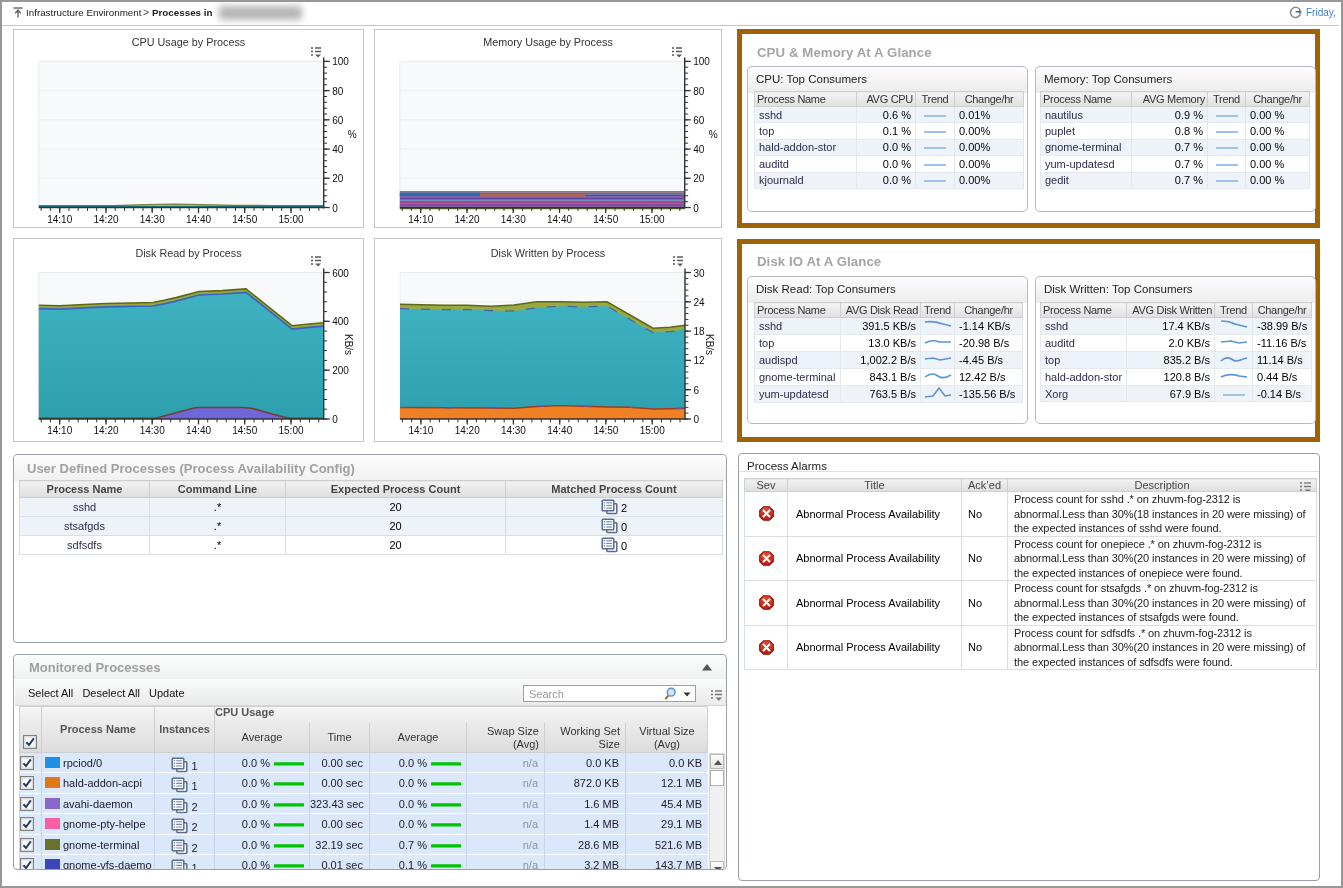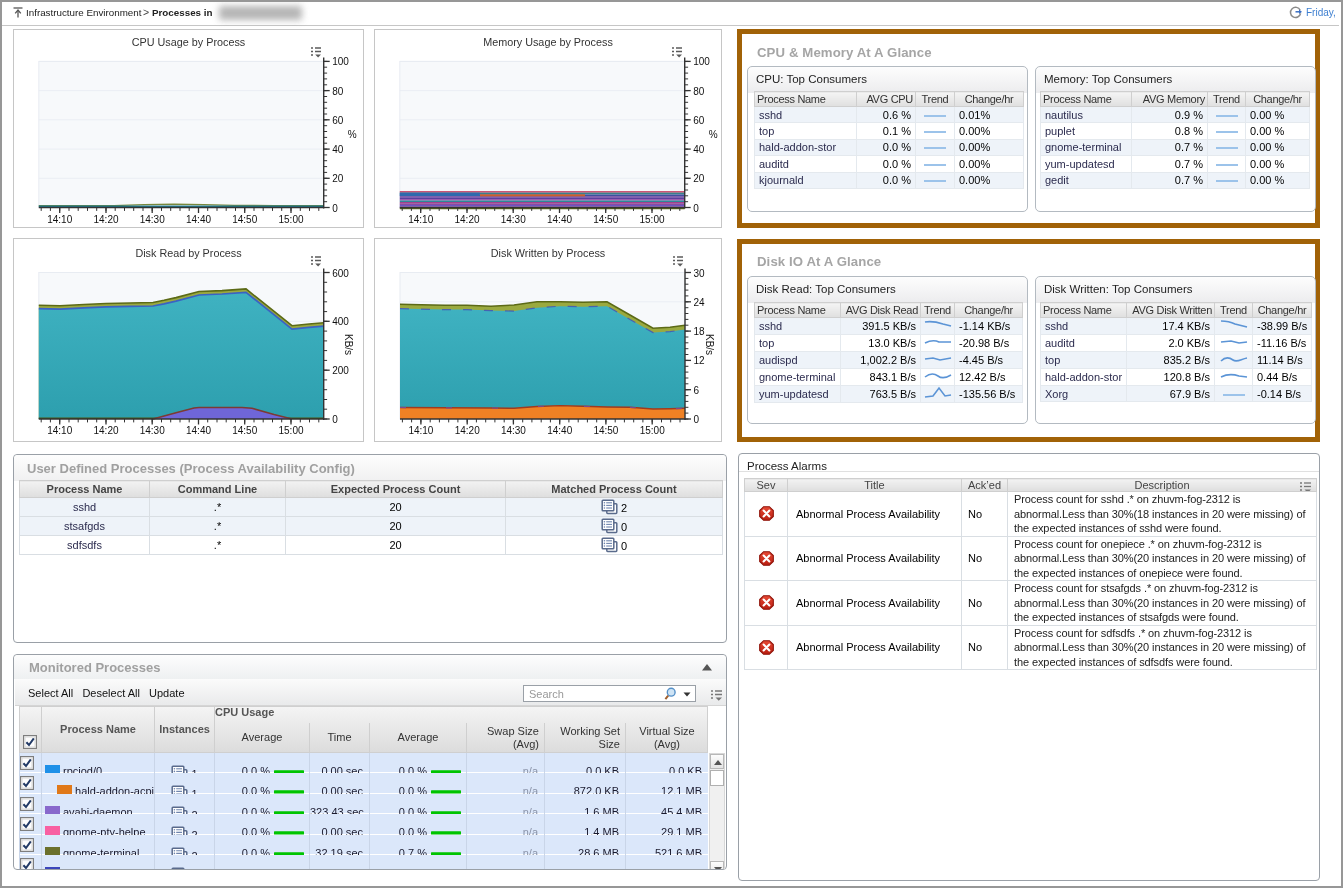--- a/index.html
+++ b/index.html
@@ -33,21 +33,21 @@
 .dtable td.c { text-align:center; }
 .dtable td.name2 { color:#2b2b4e; }
 .dtable th { font-weight:bold; white-space:nowrap; overflow:hidden; }
 #udtable td { height:19px; font-size:11px; }
 #altable th { font-weight:normal; height:13px; }
 #altable td { vertical-align:middle; }
 #altable td.desc { font-size:11px; letter-spacing:-0.1px; color:#222; line-height:14.5px; padding-left:6px; white-space:nowrap; }
 #altable td { font-size:11px; white-space:nowrap; }
 .hcell { position:absolute; font-size:11px; color:#333; text-align:center; overflow:hidden; white-space:nowrap; line-height:13.5px; }
 .mrow { background:#dbe7fa; border-bottom:1px solid #fff; }
-.mcell { position:absolute; font-size:11px; color:#1a1a2e; overflow:hidden; white-space:nowrap; padding-top:12px; border-left:1px solid #c9d5e8; }
+.mcell { position:absolute; font-size:11px; color:#1a1a2e; overflow:hidden; white-space:nowrap; padding-top:4px; border-left:1px solid #c9d5e8; }
 </style>
 </head>
 <body>
 <div id="page">
 <div id="pageborder"></div>
 
 <div class="abs" id="breadcrumb" style="left:0;top:0;width:1339px;height:26px;border-bottom:1px solid #c6c6c6;background:#fff;">
   <svg class="abs" style="left:13px;top:7px;" width="10" height="11" viewBox="0 0 10 11">
     <path d="M0.5 1 H9.5" stroke="#555" stroke-width="1.3" fill="none"></path>
     <path d="M5 10.5 V4" stroke="#555" stroke-width="1.3" fill="none"></path>
@@ -989,21 +989,21 @@
         </svg></div>
       <div class="mcell" style="left:452px;top:98.0px;width:78px;height:20.4px;text-align:right;padding-right:6px;"><span style="color:#8a93a8;">n/a</span></div>
       <div class="mcell" style="left:530px;top:98.0px;width:81px;height:20.4px;text-align:right;padding-right:6px;">0.0 KB</div>
       <div class="mcell" style="left:611px;top:98.0px;width:83px;height:20.4px;text-align:right;padding-right:6px;">0.0 KB</div>
       <div class="abs mrow" style="left:5px;top:118.4px;width:689px;height:20.4px;"></div>
       <div class="mcell" style="left:5px;top:118.4px;width:22px;height:20.4px;justify-content:center;padding-top:3px;"><svg width="14" height="14" viewBox="0 0 14 14">
           <rect x="0.5" y="0.5" width="13" height="13" fill="#fdfdfd" stroke="#7e7e7e" stroke-width="1.4"></rect>
           <rect x="2" y="2" width="10" height="10" fill="none" stroke="#d8d8d8"></rect>
           <path d="M3.4 7.2 L6 10 L10.8 3.4" fill="none" stroke="#223a66" stroke-width="2"></path>
         </svg></div>
-      <div class="mcell" style="left:27px;top:118.4px;width:113px;height:20.4px;text-align:right;"><span style="display:inline-block;width:15px;height:11px;background:#e07818;margin:0 3px 0 3px;vertical-align:-1px;"></span><span>hald-addon-acpi</span></div>
+      <div class="mcell" style="left:27px;top:118.4px;width:113px;height:20.4px;text-align:left;"><span style="display:inline-block;width:15px;height:11px;background:#e07818;margin:0 3px 0 3px;vertical-align:-1px;"></span><span>hald-addon-acpi</span></div>
       <div class="mcell" style="left:140px;top:118.4px;width:60px;height:20.4px;text-align:center;"><svg width="17" height="16" viewBox="0 0 17 16" style="vertical-align:-3px;">
           <g>
             <rect x="5.8" y="4.8" width="10" height="9.6" rx="0.8" fill="#fff" stroke="#5a6b8c" stroke-width="1.5"></rect>
             <rect x="1.2" y="1.2" width="11.6" height="10.6" rx="0.8" fill="#fff" stroke="#5a6b8c" stroke-width="1.5"></rect>
             <circle cx="3.4" cy="3.8" r="0.8" fill="#6e84ad"></circle>
             <line x1="5.2" y1="3.8" x2="11" y2="3.8" stroke="#6e84ad" stroke-width="1.1"></line>
             <circle cx="3.4" cy="6.4" r="0.8" fill="#6e84ad"></circle>
             <line x1="5.2" y1="6.4" x2="11" y2="6.4" stroke="#6e84ad" stroke-width="1.1"></line>
             <circle cx="3.4" cy="9" r="0.8" fill="#6e84ad"></circle>
             <line x1="5.2" y1="9" x2="11" y2="9" stroke="#6e84ad" stroke-width="1.1"></line>

